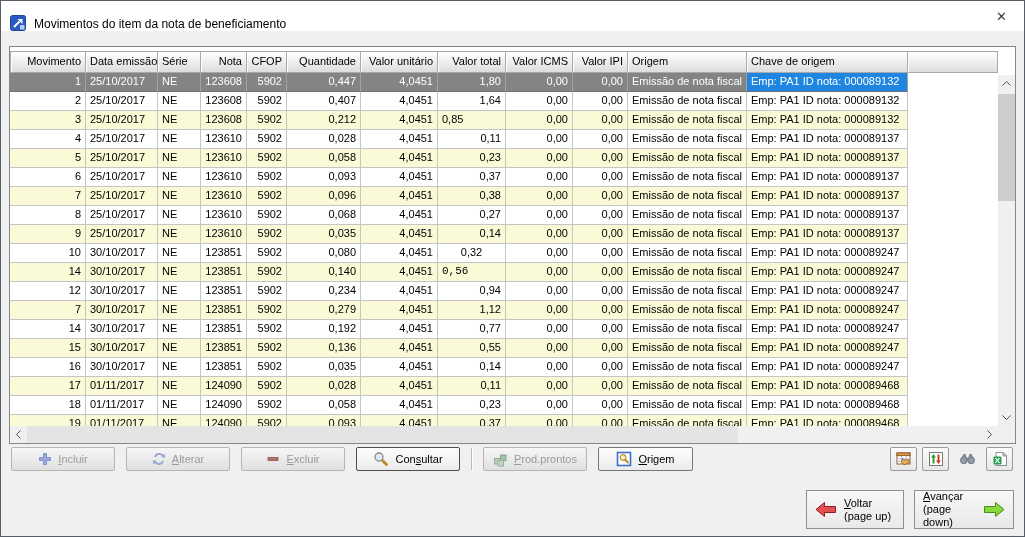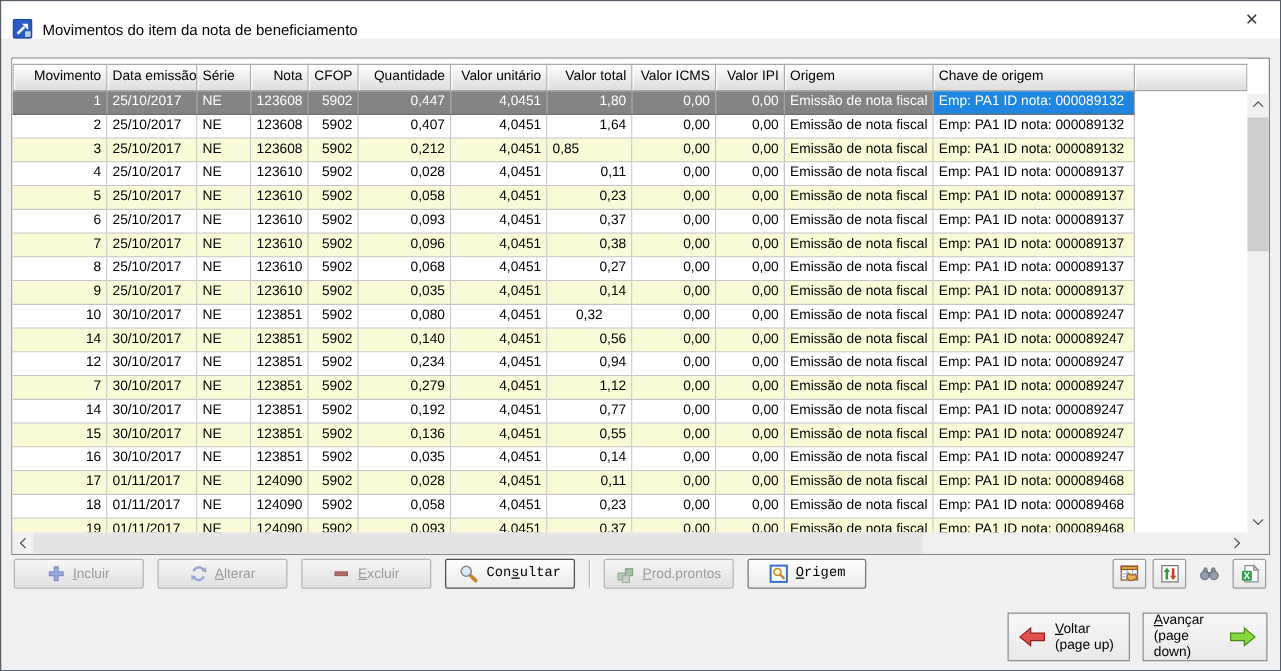--- a/index.html
+++ b/index.html
@@ -39,21 +39,21 @@
   .hscroll{position:absolute;left:0;right:17px;bottom:0;height:17px;background:#f0f0f0;}
   .harrow{position:absolute;top:0;width:17px;height:17px;display:flex;align-items:center;justify-content:center;}
   .hthumb{position:absolute;left:17px;top:0;height:17px;width:72%;background:#e4e4e4;}
   .scorner{position:absolute;right:0;bottom:0;width:17px;height:17px;background:#f0f0f0;}
   
   .toolbar{position:absolute;left:10px;top:446px;height:24px;display:flex;align-items:center;}
   .tb-btn{box-sizing:border-box;width:104px;height:24px;margin-right:11px;display:flex;
     align-items:center;justify-content:center;gap:6px;font-size:11px;border-radius:2px;
     border:1px solid #b5b5b5;background:linear-gradient(#f6f6f6,#e0e0e0);padding:0;}
   .tb-btn.off{color:#9b9b9b;}
-  .tb-btn.on{color:#000;border-color:#767676;background:linear-gradient(#fdfdfd,#ebebeb);font-family:Liberation Mono, monospace;}
+  .tb-btn.on{color:#000;border-color:#767676;background:linear-gradient(#fdfdfd,#ebebeb);}
   .tb-btn.default{border-color:#4e4e4e;}
   .tb-btn:last-child{margin-right:0;}
   .tb-btn.w95{width:95px;}
   .tb-sep{width:1px;height:22px;background:#b9b9b9;box-shadow:1px 0 0 #fdfdfd;margin:0 11px 0 0;}
   u{text-underline-offset:1px;}
   
   .icon-bar{position:absolute;top:446px;right:11px;height:24px;display:flex;gap:5px;align-items:center;}
   .ic-btn{box-sizing:border-box;width:27px;height:24px;border:1px solid #9b9b9b;border-radius:2px;
     background:linear-gradient(#fbfbfb,#e7e7e7);display:flex;align-items:center;justify-content:center;padding:0;}
   .ic-btn.flat{border-color:transparent;background:transparent;}
@@ -244,21 +244,21 @@
             <div class="cell" style="width: 161px; text-align: left;">Emp: PA1 ID nota: 000089247</div>
           </div>
           <div class="grow odd">
             <div class="cell" style="width: 76px; text-align: right;">14</div>
             <div class="cell" style="width: 72px; text-align: left;">30/10/2017</div>
             <div class="cell" style="width: 43px; text-align: left;">NE</div>
             <div class="cell" style="width: 46px; text-align: right;">123851</div>
             <div class="cell" style="width: 40px; text-align: right;">5902</div>
             <div class="cell" style="width: 74px; text-align: right;">0,140</div>
             <div class="cell" style="width: 77px; text-align: right;">4,0451</div>
-            <div class="cell" style="width: 68px; text-align: right;">0,56</div>
+            <div class="cell" style="width: 68px;  font-family: Liberation Mono, monospace;">0,56</div>
             <div class="cell" style="width: 67px; text-align: right;">0,00</div>
             <div class="cell" style="width: 55px; text-align: right;">0,00</div>
             <div class="cell" style="width: 119px; text-align: left;">Emissão de nota fiscal</div>
             <div class="cell" style="width: 161px; text-align: left;">Emp: PA1 ID nota: 000089247</div>
           </div>
           <div class="grow even">
             <div class="cell" style="width: 76px; text-align: right;">12</div>
             <div class="cell" style="width: 72px; text-align: left;">30/10/2017</div>
             <div class="cell" style="width: 43px; text-align: left;">NE</div>
             <div class="cell" style="width: 46px; text-align: right;">123851</div>

